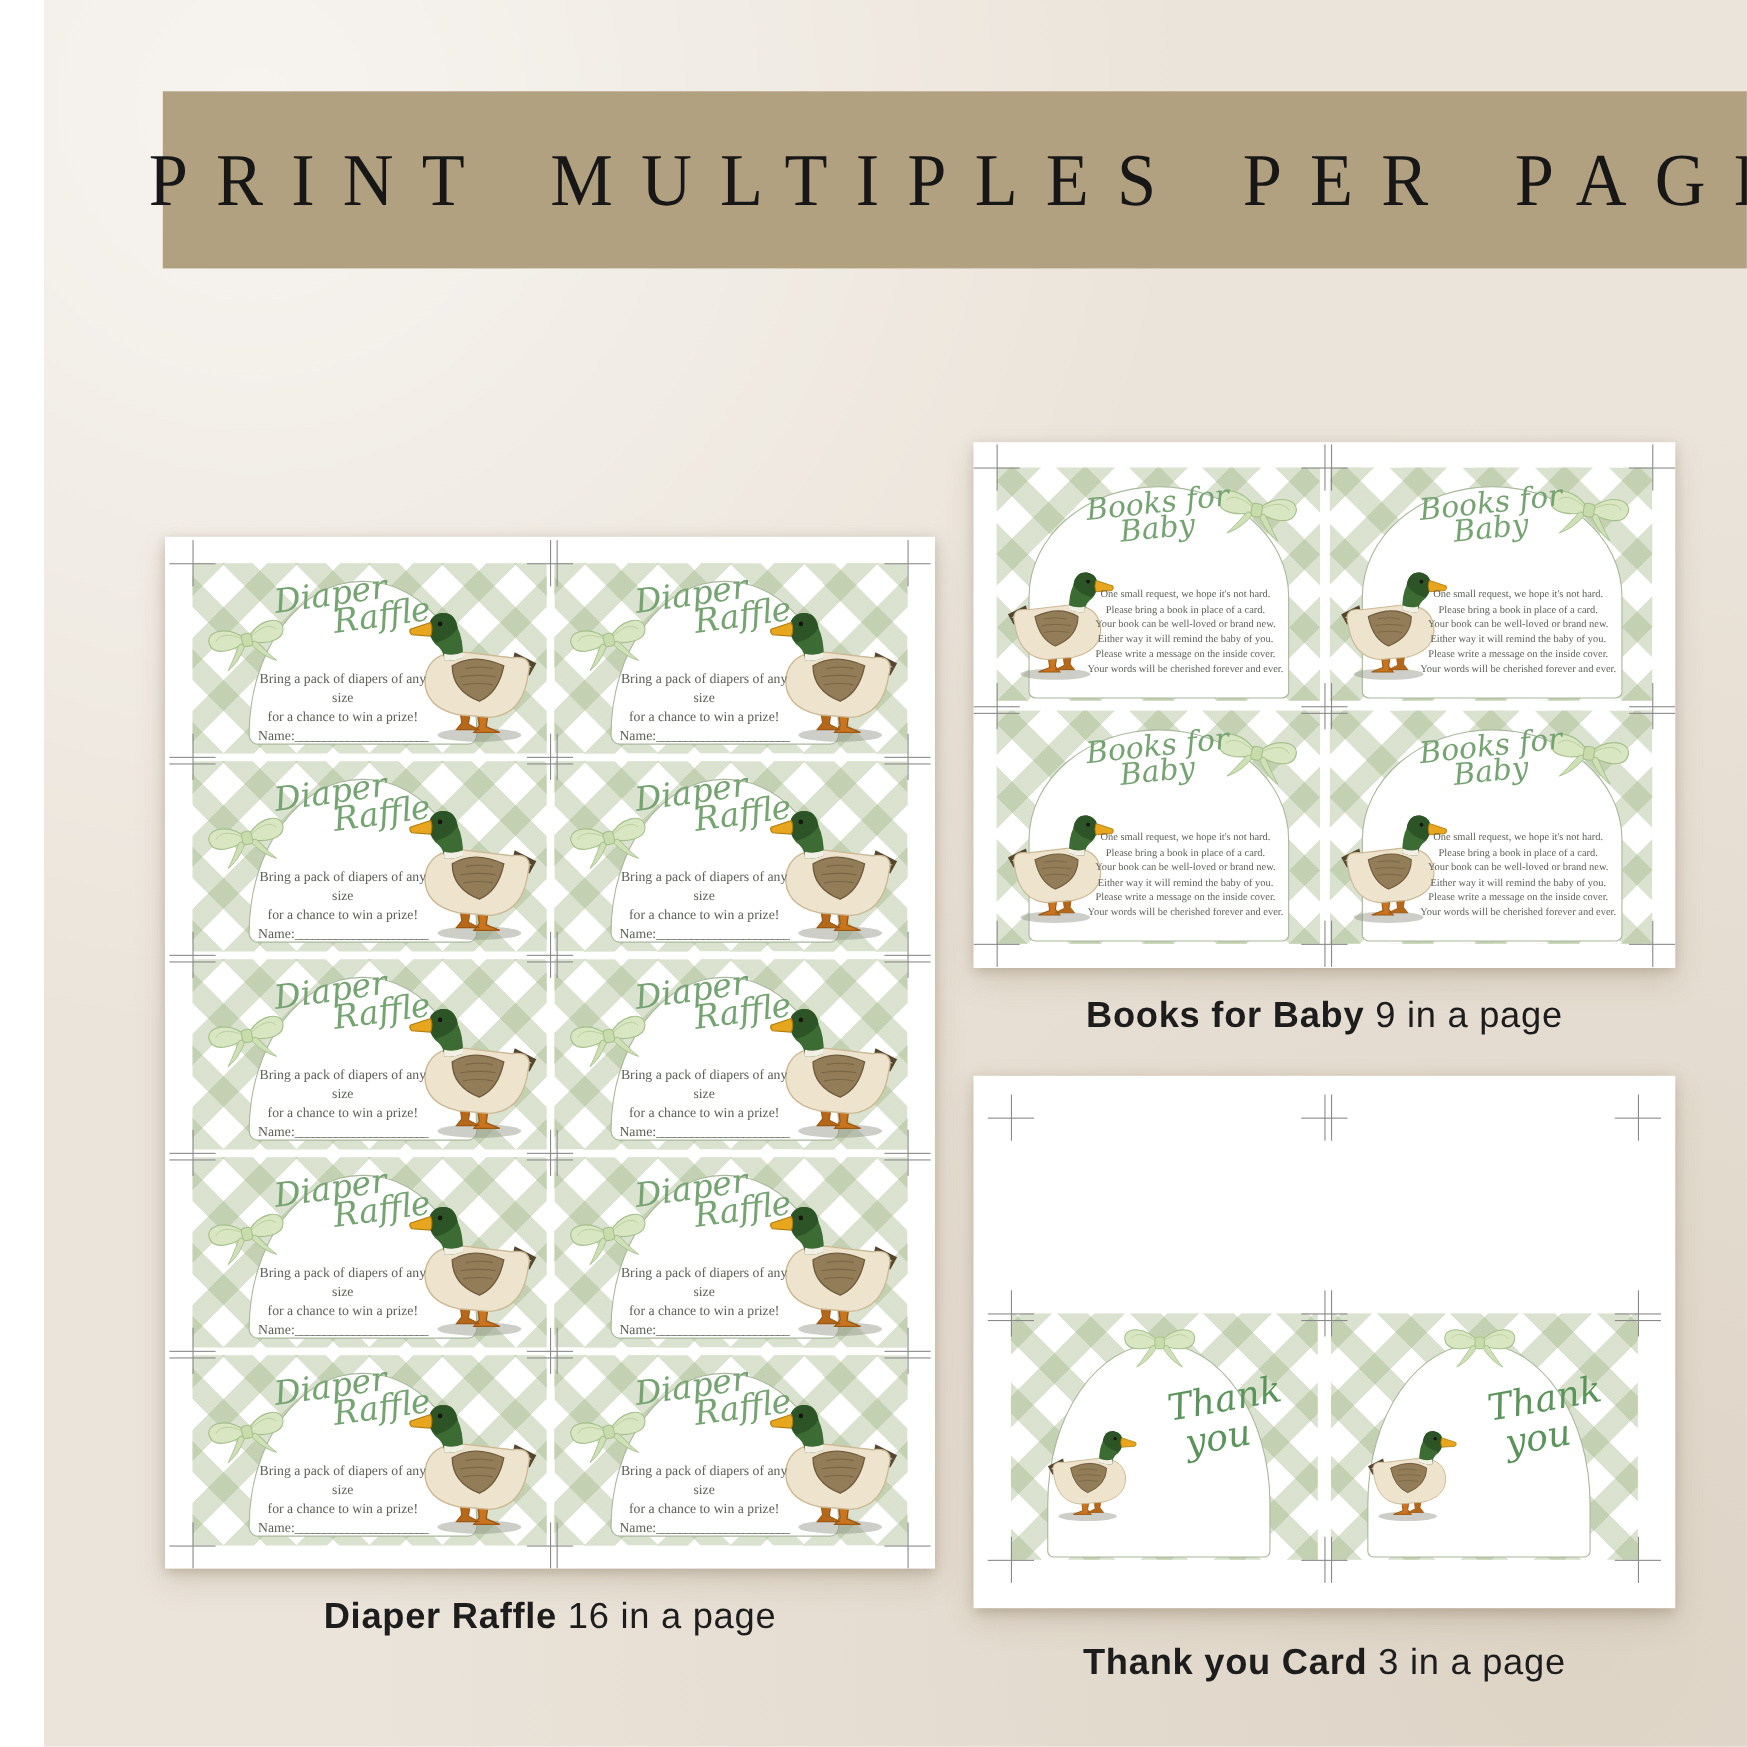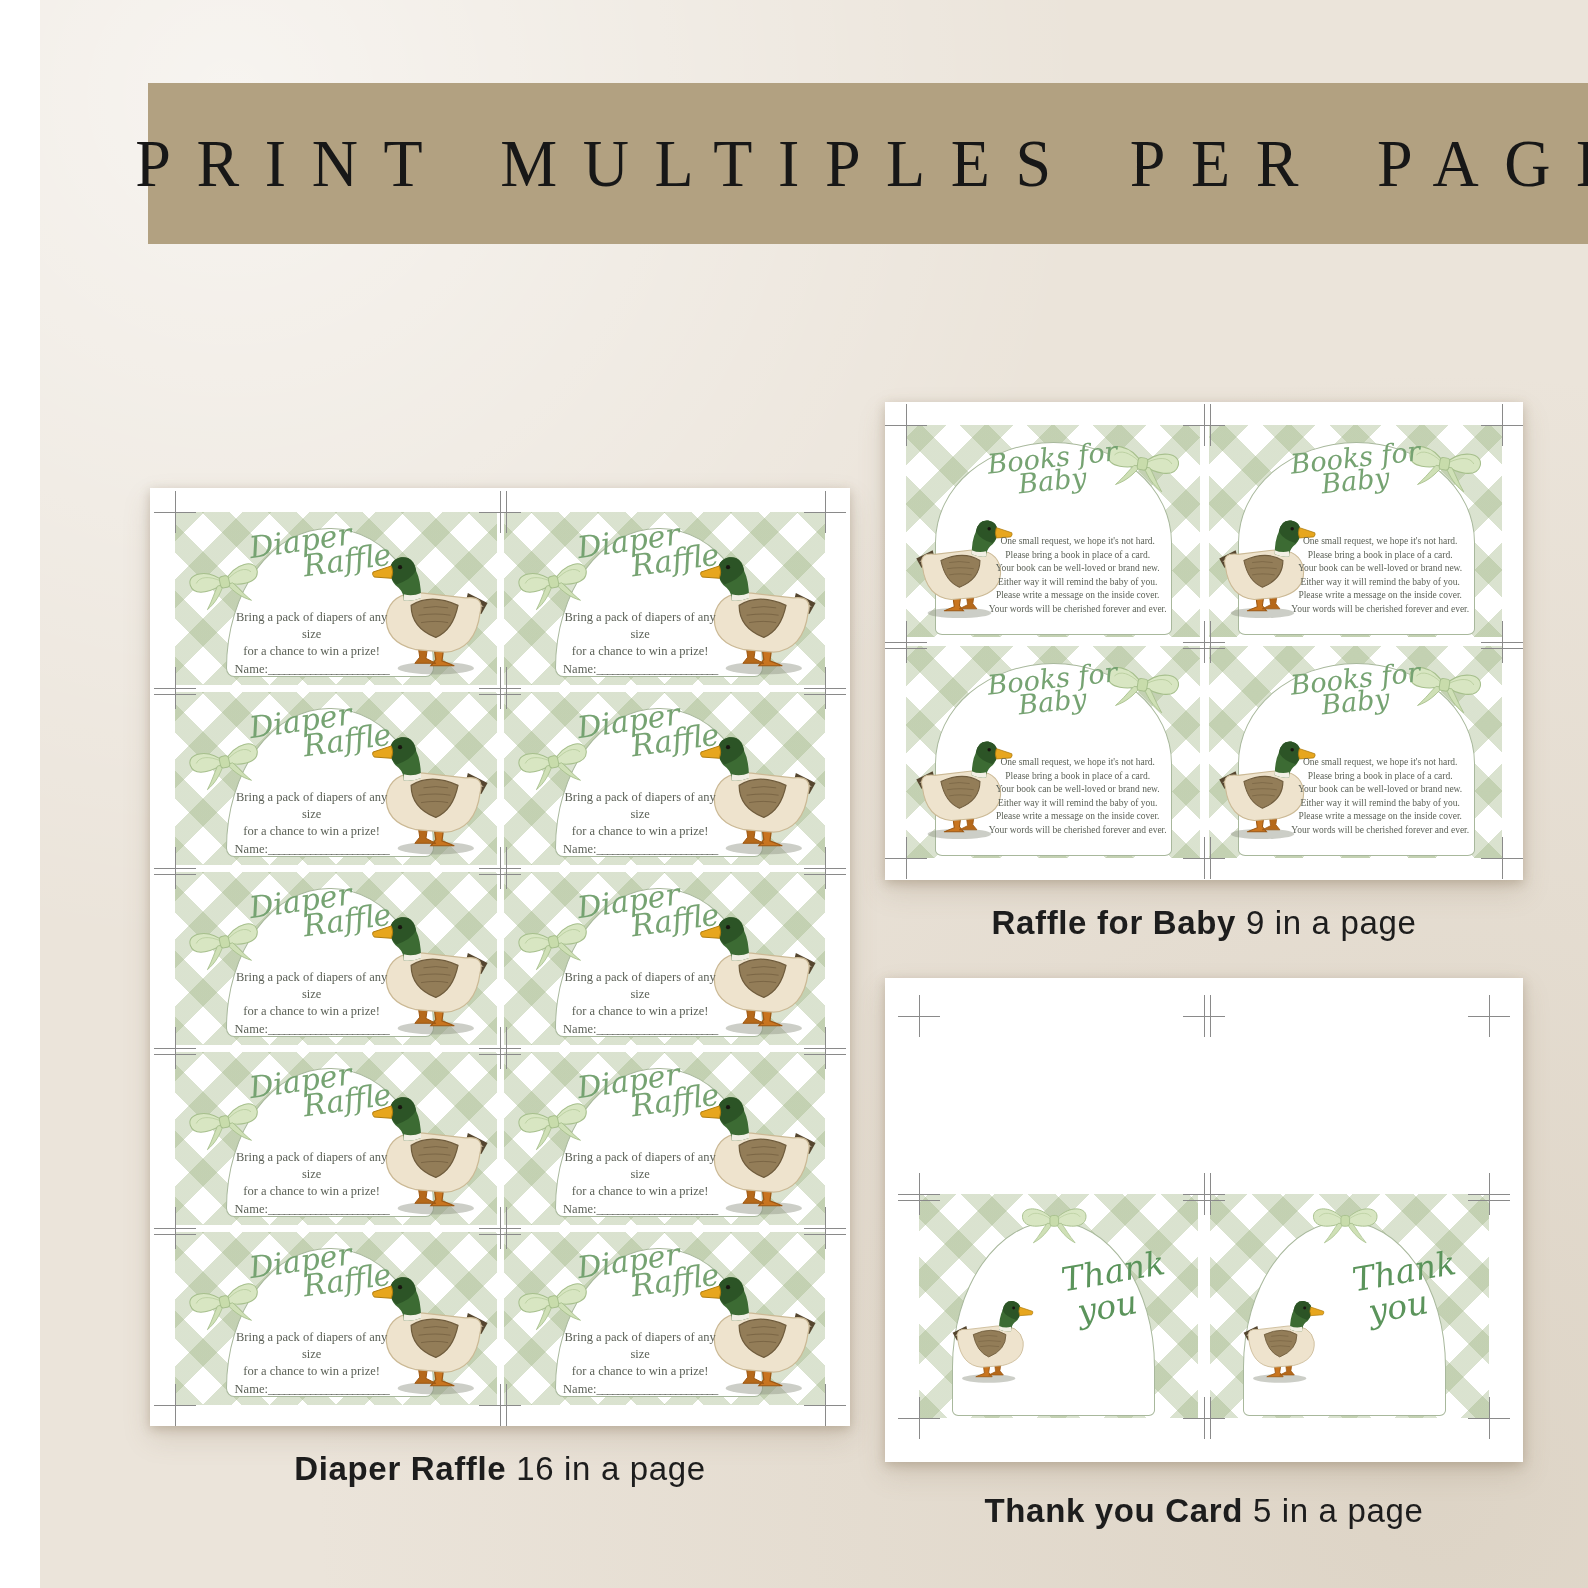--- a/index.html
+++ b/index.html
@@ -425,21 +425,21 @@
       <div class="mark vdbl" style="left: 319px; top: 23px;"></div>
       <div class="mark" style="left: 617px; top: 23px;"></div>
       <div class="mark hdbl" style="left: 21px; top: 240px;"></div>
       <div class="mark vdbl hdbl" style="left: 319px; top: 240px;"></div>
       <div class="mark hdbl" style="left: 617px; top: 240px;"></div>
       <div class="mark" style="left: 21px; top: 456px;"></div>
       <div class="mark vdbl" style="left: 319px; top: 456px;"></div>
       <div class="mark" style="left: 617px; top: 456px;"></div>
     </section>
   <div class="caption caption-books">
-    <b>Raffle for Baby</b><span> 9 in a page</span>
+    <b>Books for Baby</b><span> 9 in a page</span>
   </div>
 
   <section class="sheet sheet-thankyou">
     <div id="grid-thankyou">
   <div class="card thankyou-card gingham">
     <div class="arch"></div>
     <svg class="bow" viewBox="0 0 120 70">
             <use href="#sym-bow"></use>
           </svg>
     <svg class="duck" viewBox="0 0 120 110" preserveAspectRatio="xMidYMax meet">
@@ -469,16 +469,16 @@
       <div class="mark vdbl" style="left: 319px; top: 38px;"></div>
       <div class="mark" style="left: 604px; top: 38px;"></div>
       <div class="mark hdbl" style="left: 34px; top: 216px;"></div>
       <div class="mark vdbl hdbl" style="left: 319px; top: 216px;"></div>
       <div class="mark hdbl" style="left: 604px; top: 216px;"></div>
       <div class="mark" style="left: 34px; top: 440px;"></div>
       <div class="mark vdbl" style="left: 319px; top: 440px;"></div>
       <div class="mark" style="left: 604px; top: 440px;"></div>
     </section>
   <div class="caption caption-thankyou">
-    <b>Thank you Card</b><span> 5 in a page</span>
+    <b>Thank you Card</b><span> 3 in a page</span>
   </div>
 
 </div>
 
 </body></html>

